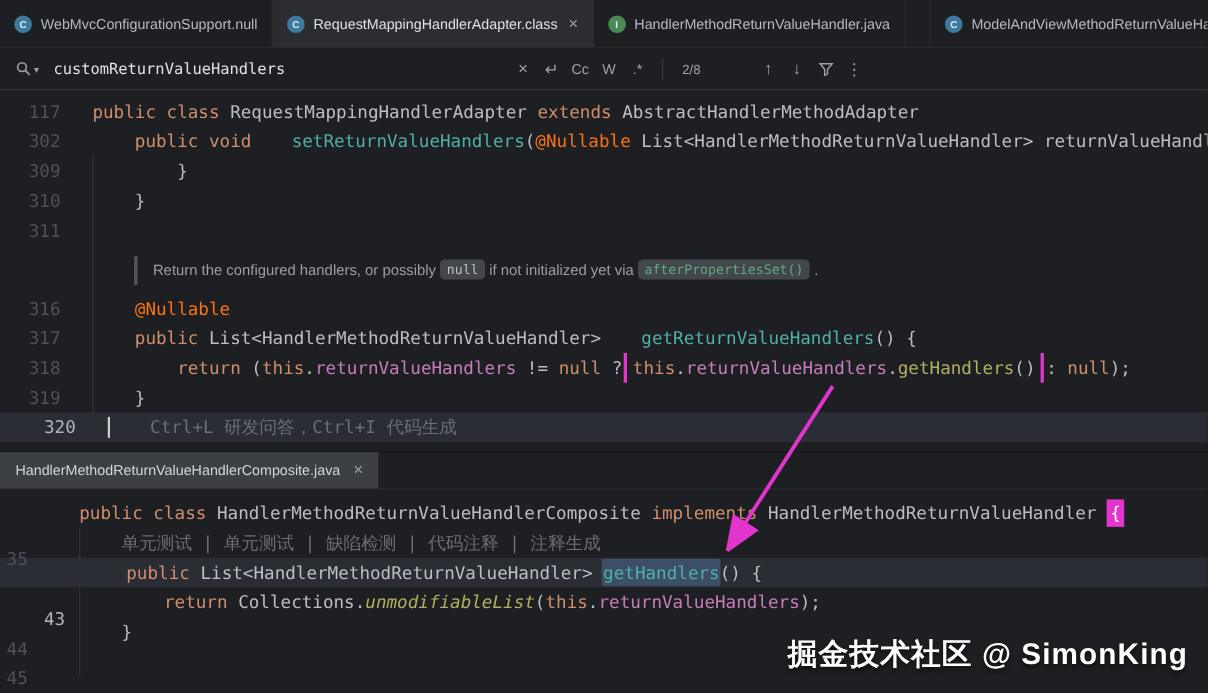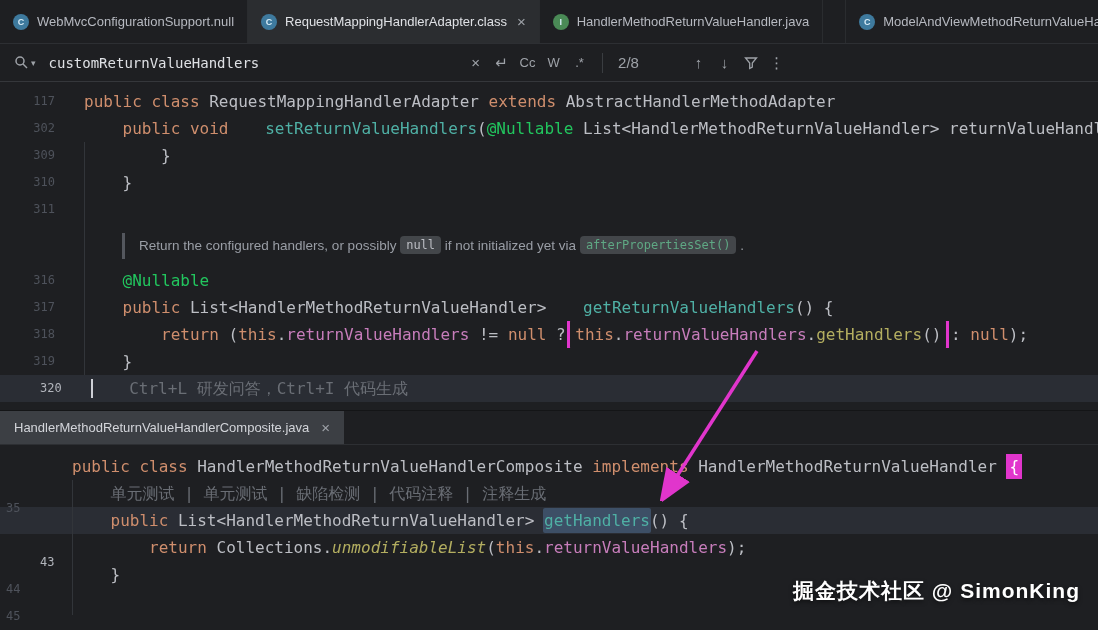--- a/index.html
+++ b/index.html
@@ -24,46 +24,46 @@
   .searchbar { height:38px; display:flex; align-items:center; background:#1e1f22;
                border-bottom:1px solid #35373b; padding:0 10px 0 14px; }
   .mag { display:flex; align-items:center; gap:2px; color:#9ea2a8; margin-right:13px; cursor:pointer; }
   .caretdn { font-size:9px; color:#9ea2a8; }
   .query { width:414px; font-family:"DejaVu Sans Mono","Liberation Mono",monospace;
            font-size:14px; color:#dfe1e5; overflow:hidden; white-space:nowrap; }
   .sic { display:inline-flex; align-items:center; justify-content:center; width:26px; height:24px;
          color:#9ea2a8; font-size:15px; border-radius:4px; cursor:pointer; }
   .opt { font-size:13px; font-family:"Liberation Sans",sans-serif; }
   .sdiv { width:1px; height:20px; background:#3a3d41; margin:0 9px; }
-  .mcount { color:#9ea2a8; font-size:15px; width:34px; text-align:center; }
+  .mcount { color:#9ea2a8; font-size:12px; width:34px; text-align:center; }
   .navgap { width:40px; }
 
   
   .editor { font-family:"DejaVu Sans Mono","Liberation Mono",monospace; font-size:16px; overflow:hidden; }
   .ed1 { height:328px; padding-top:6px; }
   .ed2 { height:185px; padding-top:8px; }
   .line { display:flex; height:27px; line-height:27px; white-space:pre; }
-  .line .gut { flex:0 0 65px; text-align:right; padding-right:10px; font-size:12px;
+  .line .gut { flex:0 0 65px; text-align:right; padding-right:10px; font-size:16px;
                color:#4e525b; cursor:pointer; }
   .ed2 .gut { text-align:left; padding-left:6px;margin-top:42px; }
   .line .code { flex:1; padding-left:19px; overflow:hidden; }
   .ed2 .code { padding-left:7px; }
   .line.active { background:#2a2d34; }
   .line.active .gut { color:#b2b5bc;padding-left:40px; }
   .line.doc-row { height:44px; line-height:44px; }
   .doc-row .code { font-family:"Liberation Sans",sans-serif; font-size:13.5px; color:#9a9ea6; white-space:nowrap; }
 
   
   .tk-kw   { color:#cf8e6d; }
   .tk-pl   { color:#bcbec4;text-align:center; }
   .tk-decl { color:#4fb0a5;margin-left:27px; }
   .tk-call { color:#b3ae60; }
   .tk-calli{ color:#b3ae60; font-style:italic; }
   .tk-fld  { color:#c77dbb; }
-  .tk-ann  { color:#22c55e;margin-top:28px; }
+  .tk-ann  { color:#f97316;margin-top:28px; }
   .tk-hint { color:#6a6e75; }
   .tk-dt   { color:#9a9ea6; }
   .tk-chip, .tk-chipg { font-family:"DejaVu Sans Mono","Liberation Mono",monospace; font-size:12px;
          background:#43464a; border-radius:4px; padding:2px 6px; vertical-align:1px; }
   .tk-chip  { color:#bcbec4; }
   .tk-chipg { color:#5fa884; }
   .tk-docbar { display:inline-block; width:3px; height:26px; background:#54575e;
          vertical-align:middle; margin-left:38px; margin-right:14px; }
   .tk-caret { display:inline-block; width:2px; height:19px; background:#ced0d6;
          vertical-align:-4px; margin-right:-2px; }
@@ -73,21 +73,21 @@
 
   
   .splitbar { height:35px; background:#1e1f22; border-top:1px solid #141517;
               border-bottom:1px solid #2d2f33; display:flex; align-items:stretch; }
   .split-tab { display:flex; align-items:center; gap:10px; padding:0 14px;
                background:#3c3f44; color:#d3d5da; font-size:13px; cursor:pointer; }
 
   
   .guide { position:absolute; width:1px; background:#32353a; }
   .overlay { position:absolute; left:0; top:0; z-index:40; pointer-events:none; }
-  .watermark { position:absolute; right:18px; top:577px; z-index:60; font-size:21px;
+  .watermark { position:absolute; right:18px; top:577px; z-index:60; font-size:27px;
                font-weight:bold; color:#ffffff; letter-spacing:1px;
                text-shadow:0 2px 4px rgba(0,0,0,.55); }
 </style>
 </head>
 <body>
 
 <div class="tabbar" id="tabbar">
     <div class="tab">
       <span class="ficon class">C</span>
       <span>WebMvcConfigurationSupport.null</span>

